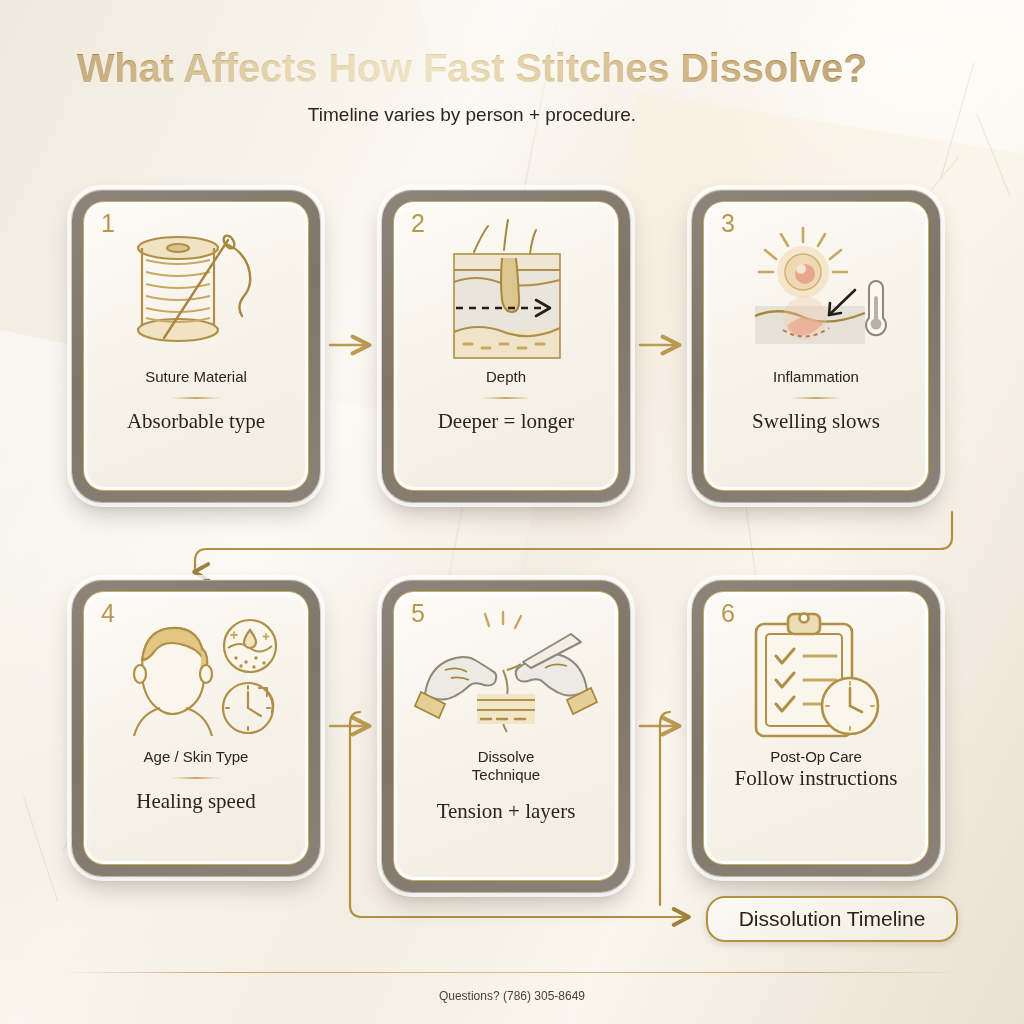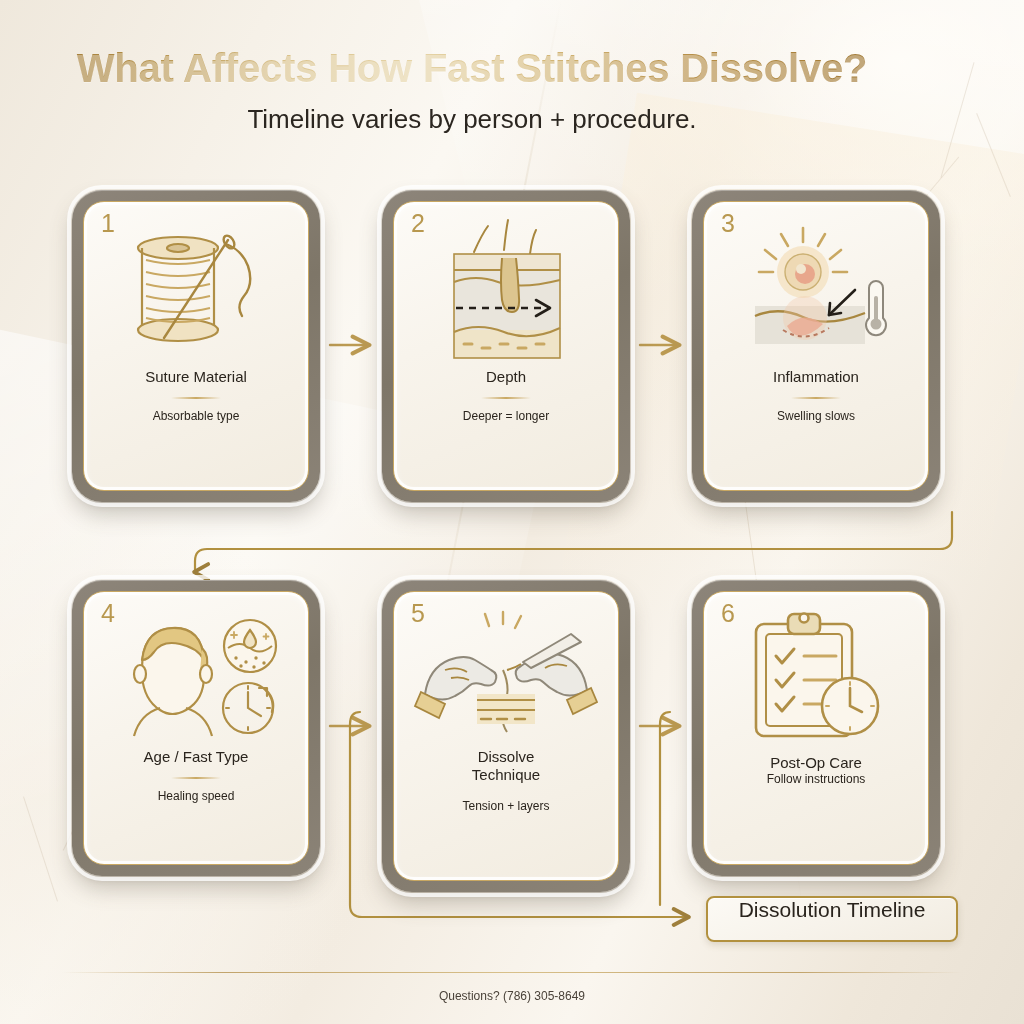--- a/index.html
+++ b/index.html
@@ -41,21 +41,21 @@
 
   
   .hdr{position:absolute;top:46px;left:0;width:944px;text-align:center;}
   .title{
     font-size:40px;font-weight:bold;letter-spacing:-.2px;line-height:1.1;
     background:linear-gradient(100deg,#9d7434 0%,#b08c45 14%,#d9c18a 30%,#e6d5a9 44%,#d6bb7e 56%,#b8914a 72%,#a87f38 86%,#936c2e 100%);
     -webkit-background-clip:text;background-clip:text;color:transparent;
     -webkit-text-fill-color:transparent;
     text-shadow:0 1px 0 rgba(255,255,255,.35);
   }
-  .subtitle{margin-top:14px;font-size:26px;color:#2b2620;}
+  .subtitle{margin-top:14px;font-size:19px;color:#2b2620;}
 
   
   .card{
     position:absolute;border-radius:30px;
     background:linear-gradient(155deg,#8d857a 0%,#7e7668 46%,#8b8377 100%);
     padding:11px;box-sizing:border-box;
     box-shadow:0 12px 22px rgba(90,80,64,.30), 0 3px 6px rgba(90,80,64,.22),
                inset 0 1px 0 rgba(255,255,255,.30);
   }
   .card::after{
@@ -68,29 +68,29 @@
     border:1.5px solid #c9a862;
     box-shadow:inset 0 0 0 3px rgba(255,255,255,.85), inset 0 2px 9px rgba(255,255,255,.8);
     display:flex;flex-direction:column;align-items:center;
     padding:16px 10px 14px;overflow:hidden;
   }
   .num{position:absolute;top:9px;left:17px;font-size:25px;color:#b8984f;font-weight:normal;line-height:1;}
   .art{flex:0 0 auto;display:flex;align-items:center;justify-content:center;}
   .ctitle{font-size:15px;color:#2a241d;text-align:center;line-height:1.18;}
   .divider{width:50px;height:2px;margin:11px 0 10px;
     background:linear-gradient(90deg,rgba(201,168,98,0),#c9a862,rgba(201,168,98,0));border-radius:2px;}
-  .csub{font-size:12px;color:#2a241d;text-align:left;}
+  .csub{font-size:21px;color:#2a241d;text-align:left;font-family:Liberation Serif, serif;}
 
   
   .conn{position:absolute;pointer-events:none;}
 
   
   .pill{
-    position:absolute;display:flex;align-items:flex-start;justify-content:center;
-    border:2px solid #b2913f;border-radius:8px;
+    position:absolute;display:flex;align-items:center;justify-content:center;
+    border:2px solid #b2913f;border-radius:19px;
     background:linear-gradient(160deg,#fcfaf5,#f2ece1);
     box-shadow:0 3px 7px rgba(120,104,72,.20), inset 0 1px 0 rgba(255,255,255,.9);
     font-size:21px;color:#2a241d;
   }
 
   
   .frule{position:absolute;left:62px;top:972px;width:900px;height:1px;
     background:linear-gradient(90deg,rgba(193,163,106,0),#c2a46c 18%,#d8c08a 50%,#c2a46c 82%,rgba(193,163,106,0));}
   .foot{position:absolute;top:989px;left:0;width:1024px;text-align:center;font-size:12px;color:#4a4239;}
 </style>
@@ -278,21 +278,21 @@
             <path d="M153,80 L161,80 L161,88" stroke-linejoin="round"></path>
             <g stroke-width="2">
                 <path d="M142,78 L142,81"></path>
                 <path d="M142,119 L142,122"></path>
             <path d="M120,100 L123,100"></path>
                 <path d="M161,100 L164,100"></path>
               </g>
           </g>
         </svg>
       </div>
-      <div class="ctitle">Age / Fast Type</div>
+      <div class="ctitle">Age / Skin Type</div>
       <div class="divider"></div>
       <div class="csub">Healing speed</div>
     </div>
   </div>
 
   <div class="card" style="left:382px;top:580px;width:248px;height:312px">
     <div class="inner">
       <div class="num">5</div>
       <div class="art" style="height:140px">
         <svg width="190" height="140" viewBox="0 0 190 140">
@@ -367,21 +367,21 @@
             <path d="M114,80 L114,98 L126,104"></path>
           </g>
           <g stroke="#c9a862" stroke-width="2" stroke-linecap="round">
             <path d="M114,74 L114,77"></path>
               <path d="M114,119 L114,122"></path>
             <path d="M90,98 L93,98"></path>
               <path d="M135,98 L138,98"></path>
           </g>
         </svg>
       </div>
-      <div class="ctitle" style="margin-top:6px">Post-Op Care</div>
+      <div class="ctitle" style="">Post-Op Care</div>
       <div class="csub" style="">Follow instructions</div>
     </div>
   </div>
 
   <div class="pill" style="left:706px;top:896px;width:248px;height:42px">
     <span>Dissolution Timeline</span>
   </div>
 
   <div class="frule"></div>
   <div class="foot">Questions? (786) 305-8649</div>

